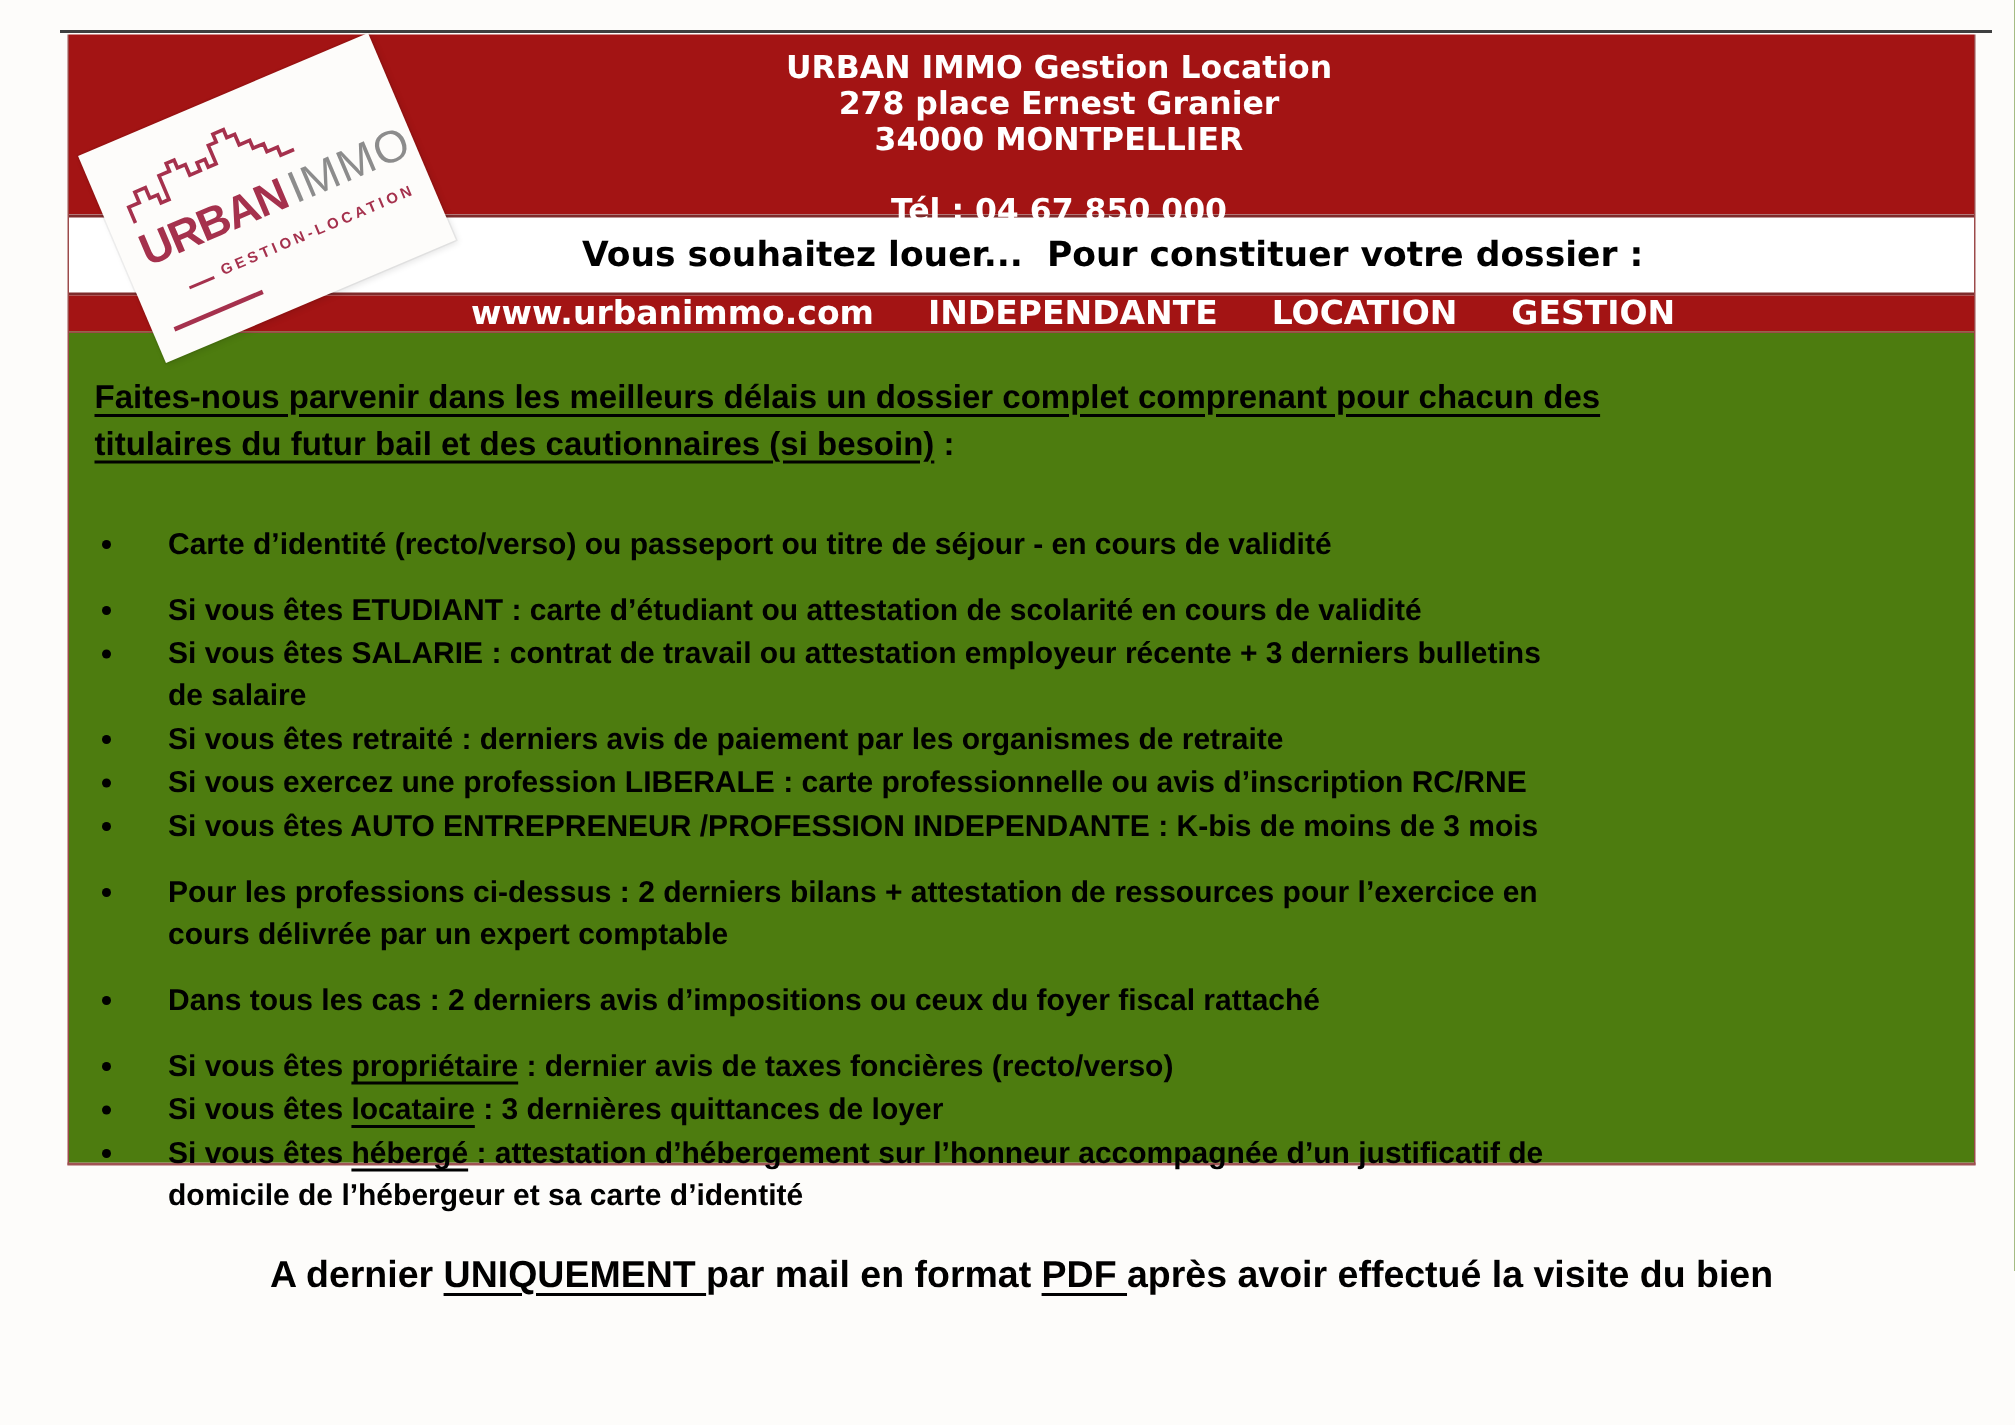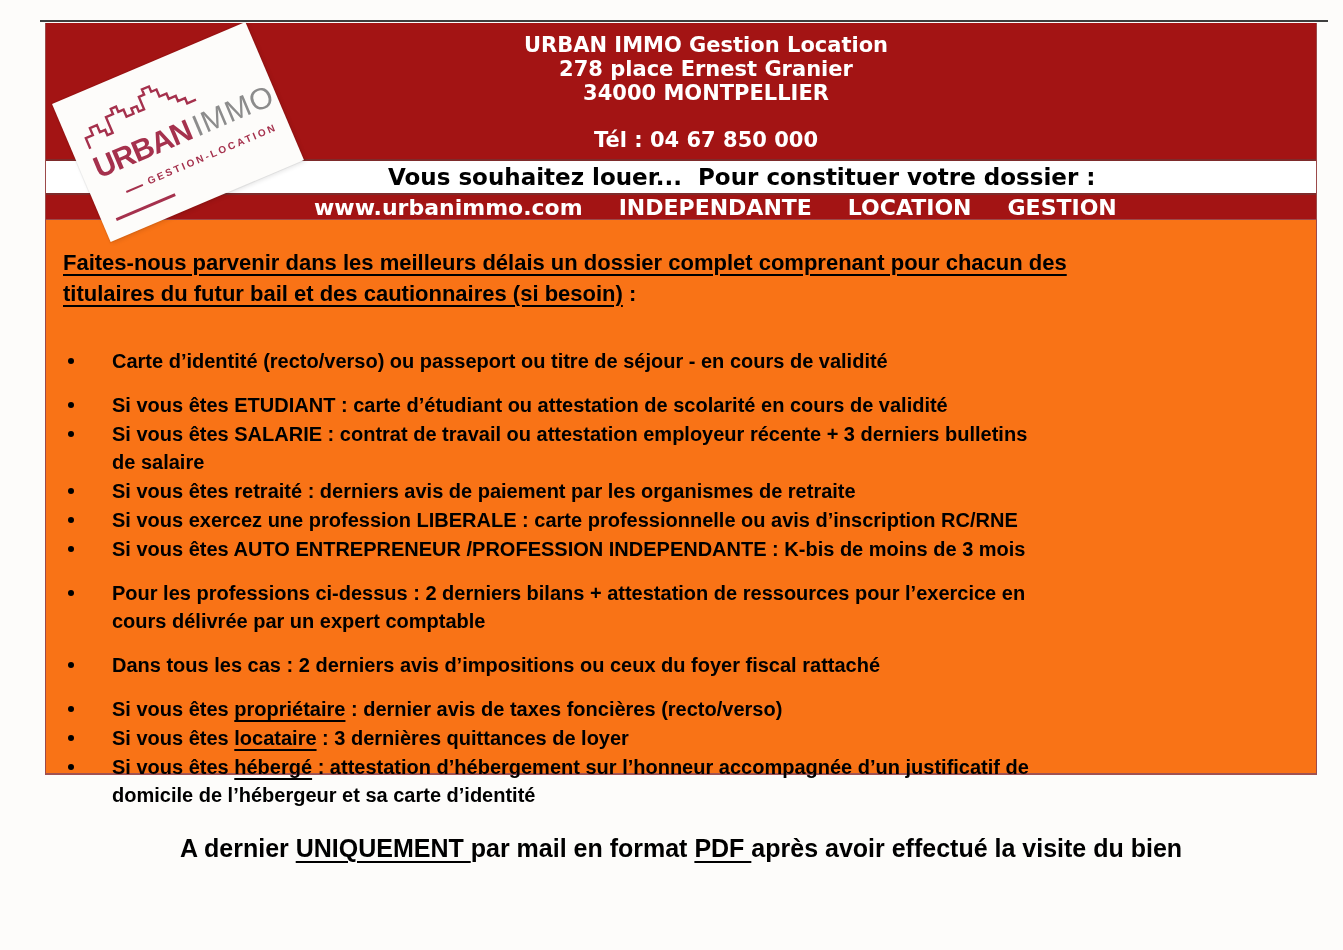--- a/index.html
+++ b/index.html
@@ -35,51 +35,51 @@
   .doc{
     position:absolute;left:45px;top:23px;width:1272px;
     border-left:1px solid var(--border-brown);
     border-right:1px solid var(--border-brown);
     border-bottom:2px solid var(--border-bottom);
     background:#fff;
   }
 
   
   .banner1{
-    height:136px;background:var(--brand-red);
+    height:120px;background:var(--brand-red);
     padding-top:10px;padding-left:50px;
     text-align:center;color:var(--text-white);
     font-family:"DejaVu Sans",sans-serif;font-weight:bold;
     font-size:21px;line-height:24px;
   }
   .banner1 .phone{margin-top:23px;}
 
   
   .whiteband{
-    height:36px;background:#fff;
+    height:54px;background:#fff;
     border-top:2px solid var(--band-border);
     border-bottom:2px solid var(--band-border);
     display:flex;align-items:center;
     padding-left:342px;
     font-family:"DejaVu Sans",sans-serif;font-weight:bold;
     font-size:23px;color:var(--text-black);white-space:nowrap;
   }
 
   
   .band2{
     height:24px;background:var(--brand-red);
     display:flex;align-items:center;gap:36px;
     padding-left:268px;
     font-family:"DejaVu Sans",sans-serif;font-weight:bold;
     font-size:22px;color:var(--text-white);white-space:nowrap;
   }
 
   
   .content{
-    height:554px;background:#f97316;
+    height:554px;background:#4d7c0f;
     border-top:1px solid var(--border-brown);
     font-weight:bold;
   }
   .intro{
     margin:27px 30px 0 17px;
     font-size:22px;line-height:31px;
     white-space:pre-wrap;
   }
   .u{text-decoration:underline;text-decoration-thickness:2px;text-underline-offset:4px;}
   ul.bullets{

